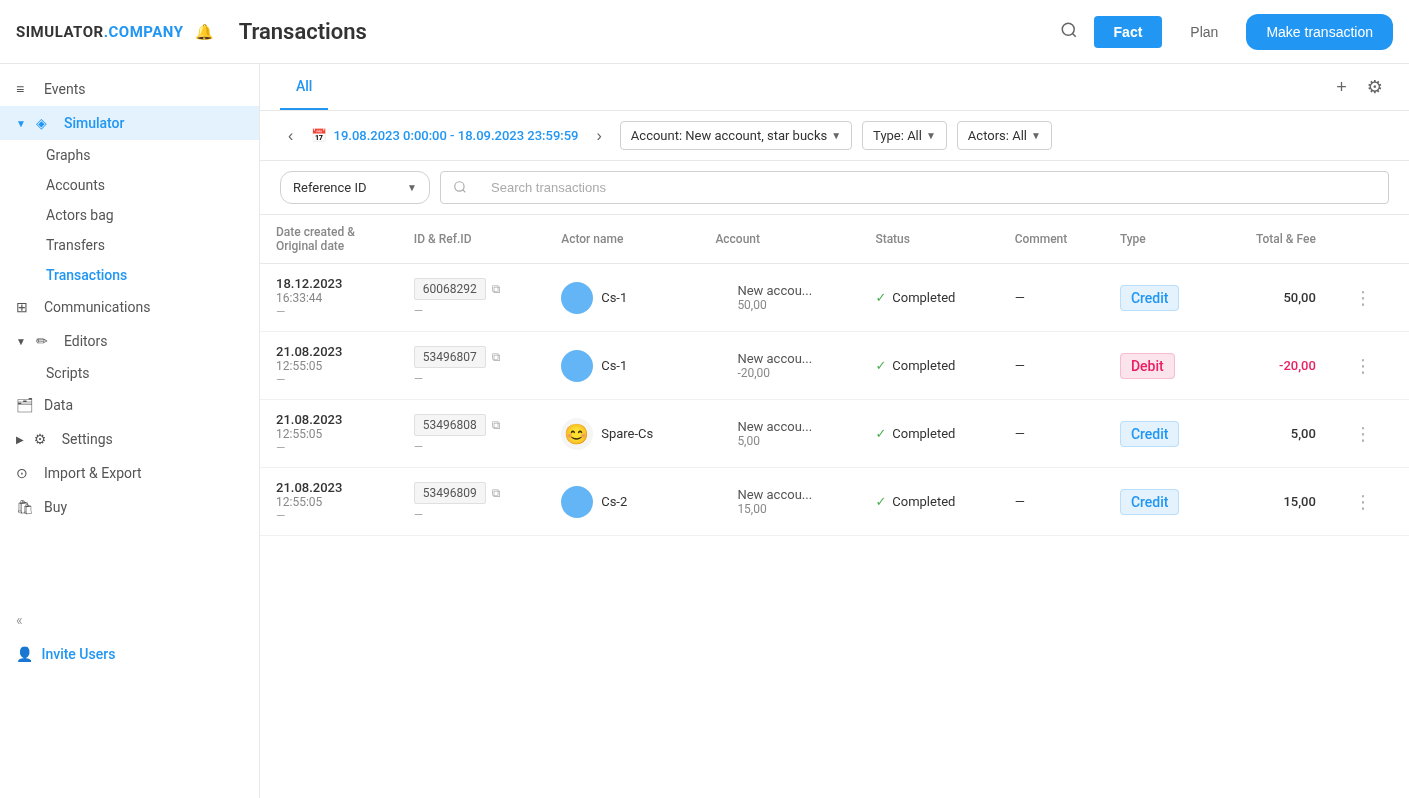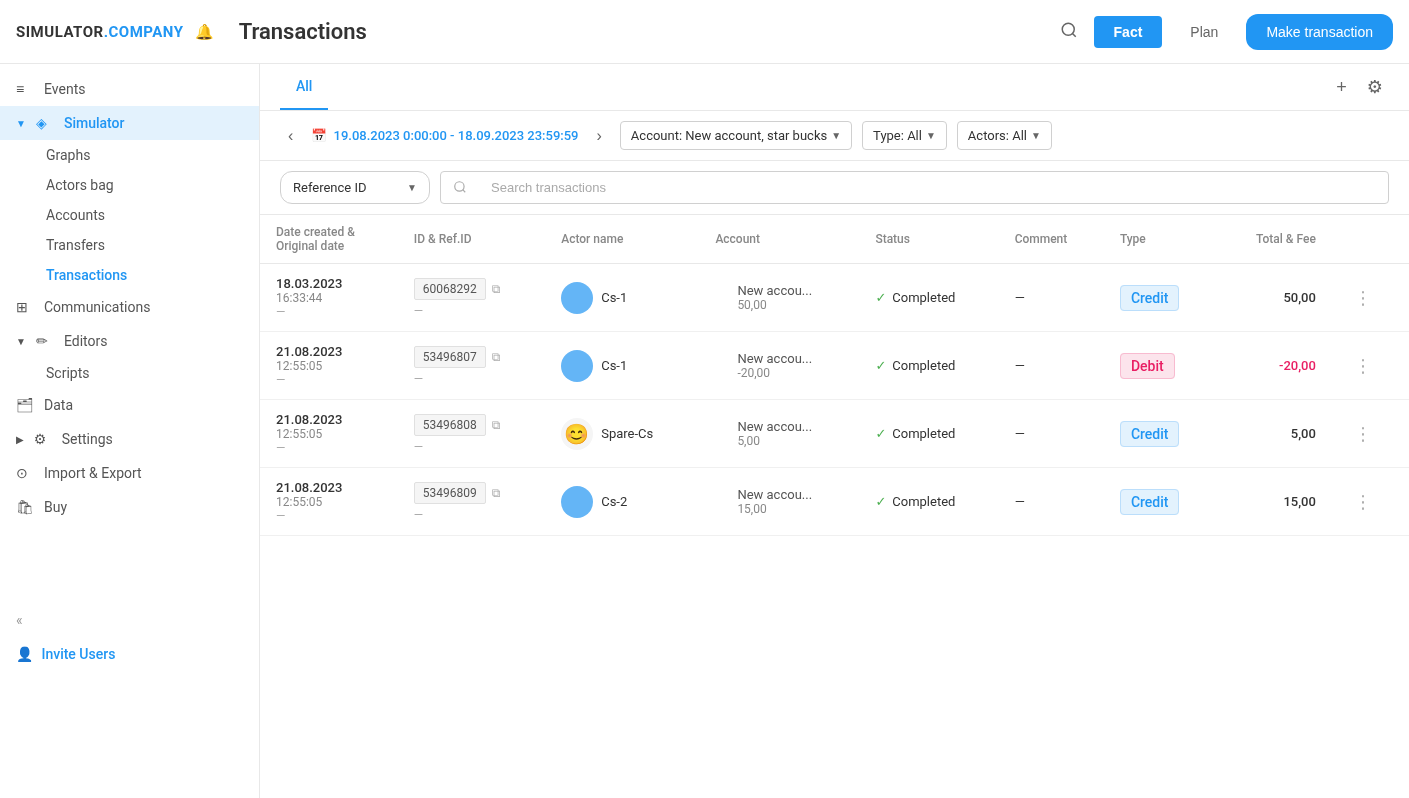--- a/index.html
+++ b/index.html
@@ -275,24 +275,24 @@
     <div class="sidebar-item active">
       <span style="color:#2196f3;font-size:10px;">▼</span>
       <span class="icon" style="color:#2196f3;">◈</span>
       <span style="color:#2196f3;font-weight:500;">Simulator</span>
     </div>
 
     <div class="sidebar-sub-item">
       <span>Graphs</span>
     </div>
     <div class="sidebar-sub-item">
+      <span>Accounts</span>
+    </div>
+    <div class="sidebar-sub-item">
       <span>Actors bag</span>
-    </div>
-    <div class="sidebar-sub-item">
-      <span>Accounts</span>
     </div>
     <div class="sidebar-sub-item">
       <span>Transfers</span>
     </div>
     <div class="sidebar-sub-item active">
       <span style="color:#2196f3;font-weight:500;">Transactions</span>
     </div>
 
     <div class="sidebar-item">
       <span class="icon">⊞</span>
@@ -401,21 +401,21 @@
           <th>Comment</th>
           <th>Type</th>
           <th style="text-align:right;">Total &amp; Fee</th>
           <th></th>
         </tr>
       </thead>
       <tbody id="table-body">
       <tr>
             <td>
               <div class="date-cell">
-                <div class="date">18.03.2023</div>
+                <div class="date">18.12.2023</div>
                 <div class="time">16:33:44</div>
                 <div class="sub">—</div>
               </div>
             </td>
             <td>
               <div class="id-cell">
                 <span class="id-badge">60068292</span>
                 <span class="copy-icon">⧉</span>
               </div>
               <div style="color:#aaa;font-size:12px;margin-top:4px;">—</div>

